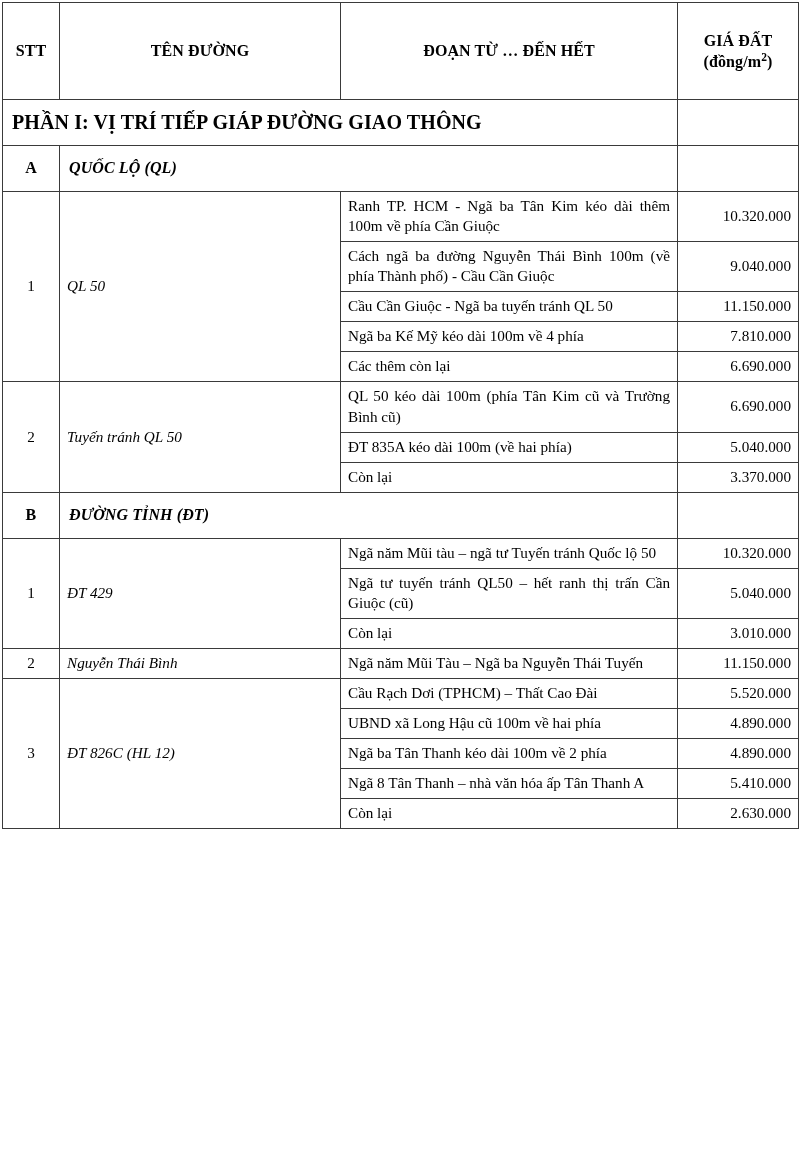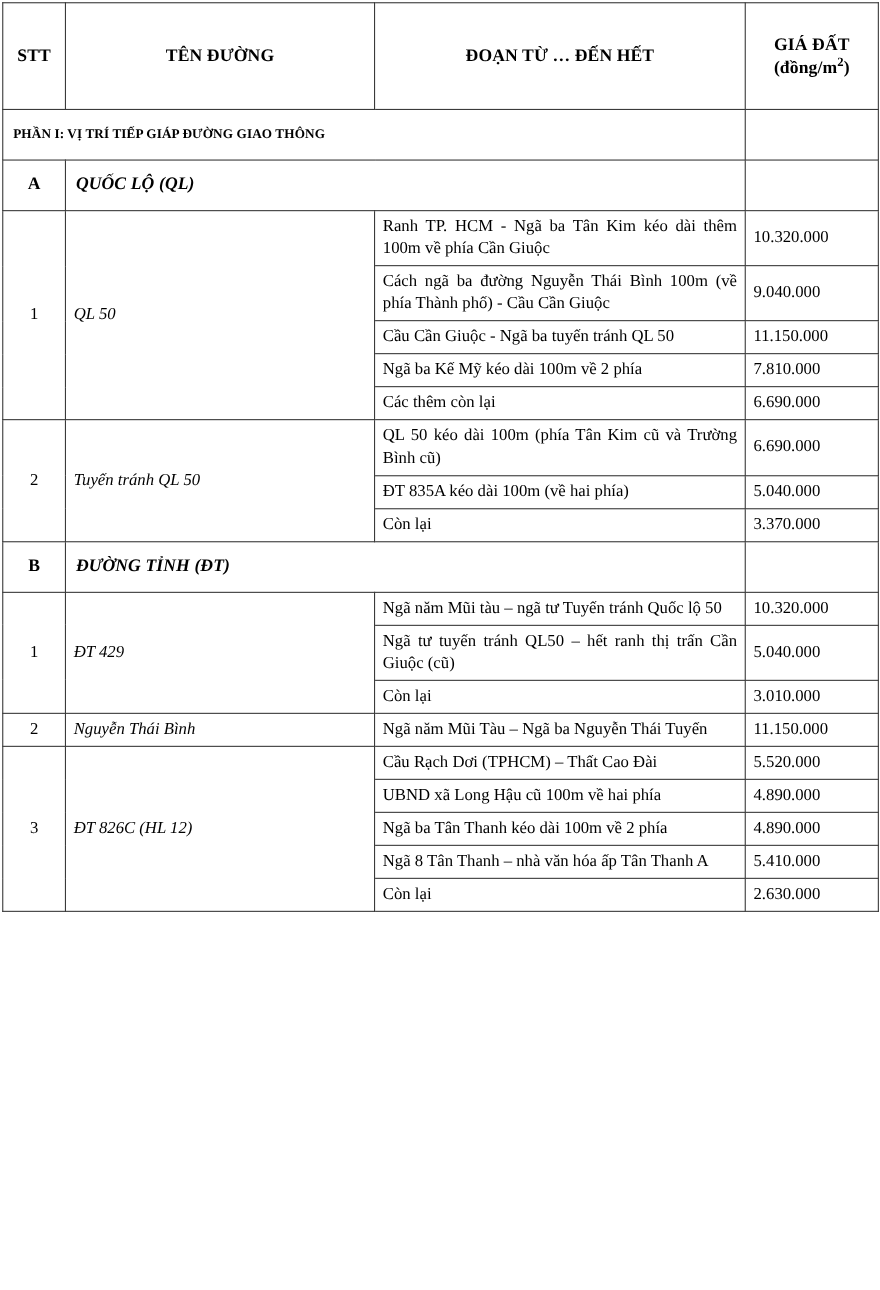--- a/index.html
+++ b/index.html
@@ -59,21 +59,21 @@
   }
   td.hdr-price {
     font-size: 15.4px;
     line-height: 1.3;
   }
   .sup { font-size: 0.72em; vertical-align: super; line-height: 0; }
 
   
   tr.part-row td {
     font-weight: bold;
-    font-size: 12px;
+    font-size: 20px;
     text-align: left;
     height: 36px;
     padding-left: 9px;
     letter-spacing: 0.1px;
   }
 
   
   tr.section-row td {
     font-weight: bold;
     font-size: 16px;
@@ -96,21 +96,21 @@
     font-style: italic;
   }
   td.cell-seg {
     text-align: justify;
     text-justify: inter-word;
     vertical-align: middle;
     hyphens: none;
   }
   td.cell-seg.nojust { text-align: left; font-family: Liberation Serif, serif; }
   td.cell-price {
-    text-align: left;
+    text-align: right;
     vertical-align: middle;
     white-space: nowrap;
   }
   td.blank { }
 </style>
 </head>
 <body>
 
 <div class="sheet">
   <table class="price-table">
@@ -147,21 +147,21 @@
         </tr>
         <tr class="data-row">
           <td class="cell-seg">Cách ngã ba đường Nguyễn Thái Bình 100m (về phía Thành phố) - Cầu Cần Giuộc</td>
           <td class="cell-price">9.040.000</td>
         </tr>
         <tr class="data-row">
           <td class="cell-seg nojust">Cầu Cần Giuộc - Ngã ba tuyến tránh QL 50</td>
           <td class="cell-price">11.150.000</td>
         </tr>
         <tr class="data-row">
-          <td class="cell-seg nojust">Ngã ba Kế Mỹ kéo dài 100m về 2 phía</td>
+          <td class="cell-seg nojust">Ngã ba Kế Mỹ kéo dài 100m về 4 phía</td>
           <td class="cell-price">7.810.000</td>
         </tr>
         <tr class="data-row">
           <td class="cell-seg nojust">Các thêm còn lại</td>
           <td class="cell-price">6.690.000</td>
         </tr>
         <tr class="data-row">
           <td class="cell-stt" rowspan="3">2</td>
           <td class="cell-name" rowspan="3">Tuyến tránh QL 50</td>
           <td class="cell-seg">QL 50 kéo dài 100m (phía Tân Kim cũ và Trường Bình cũ)</td>

